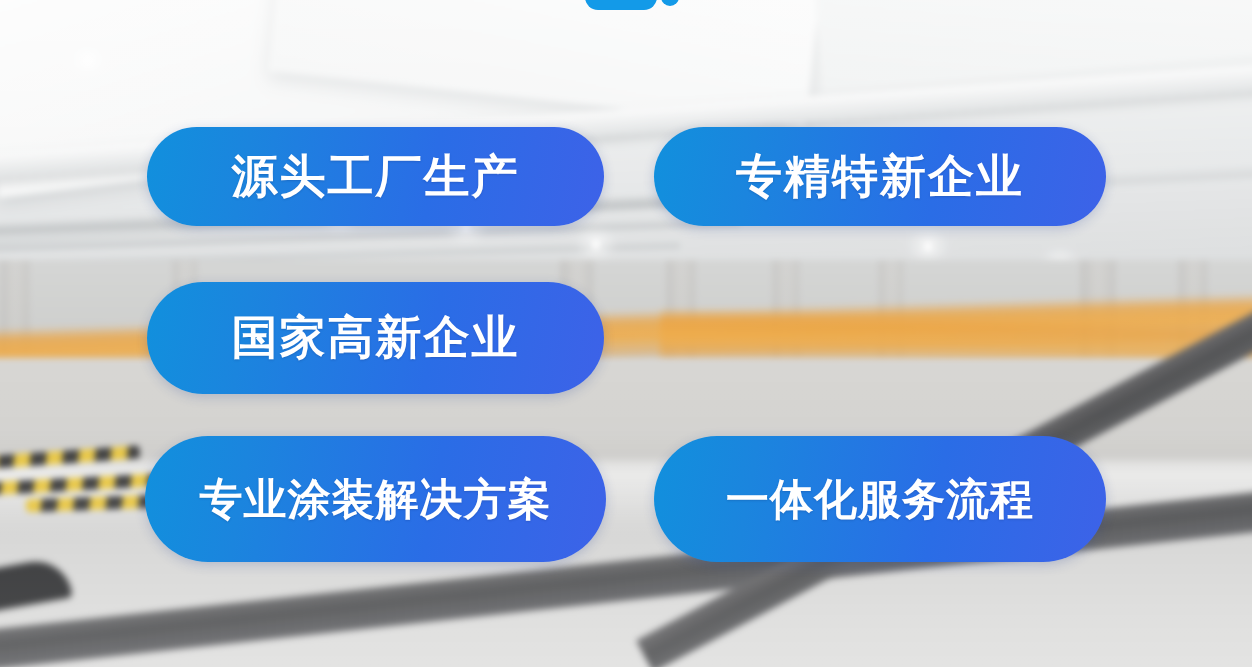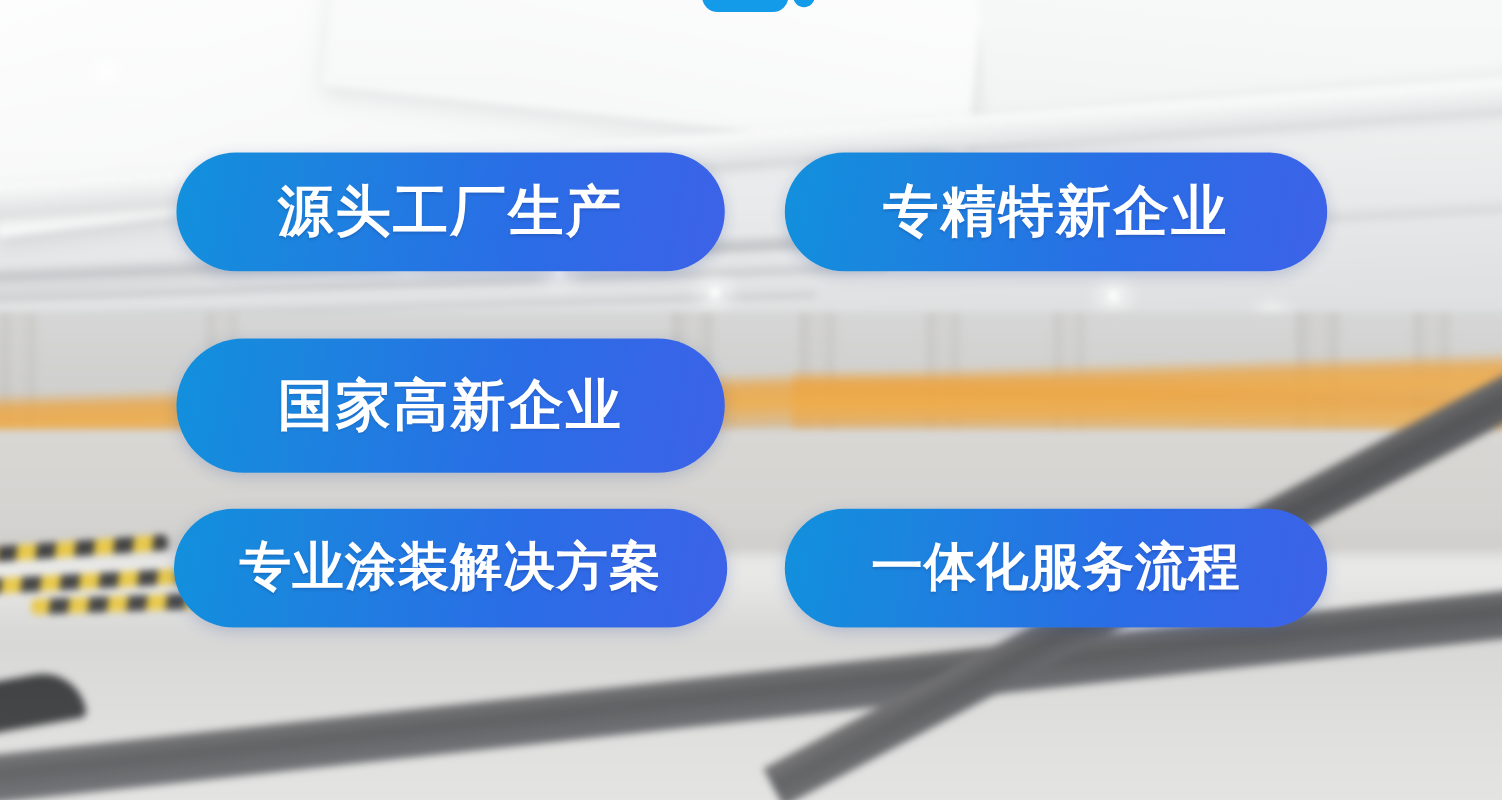--- a/index.html
+++ b/index.html
@@ -233,21 +233,21 @@
     line-height: 1;
     text-shadow: 0 1px 2px rgba(20,50,120,.25);
   }
   
   .pill.c5 .pill-label { font-size: 46px; }
   
   .pill.c6 .pill-label { font-size: 43px; letter-spacing: 1px; }
 
   .pill.r1 { top: 127px; height: 99px; }
   .pill.r2 { top: 282px; height: 112px; }
-  .pill.r3 { top: 424px; height: 99px; }
+  .pill.r3 { top: 436px; height: 126px; }
 
   .pill.colL.r1 { left: 147px; width: 457px; }
   .pill.colR.r1 { left: 654px; width: 452px; }
   .pill.colL.r2 { left: 147px; width: 457px; }
   .pill.colR.r2 { left: 654px; width: 452px; }
   .pill.colL.r3 { left: 145px; width: 461px; }
   .pill.colR.r3 { left: 654px; width: 452px; text-align: center; }
 </style>
 </head>
 <body>

